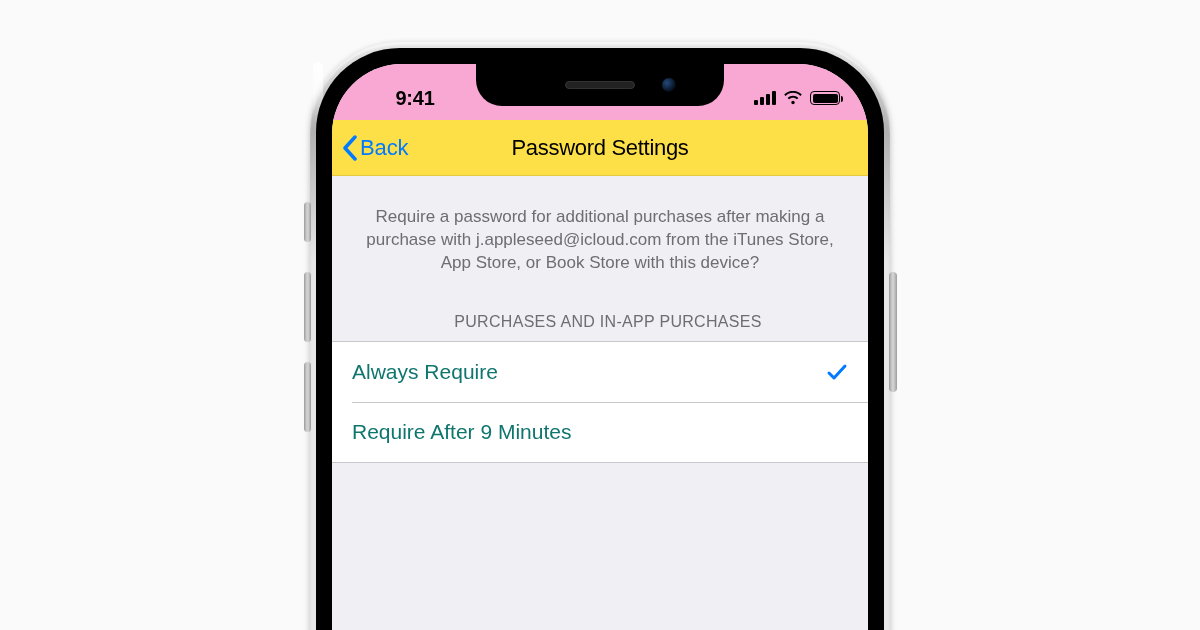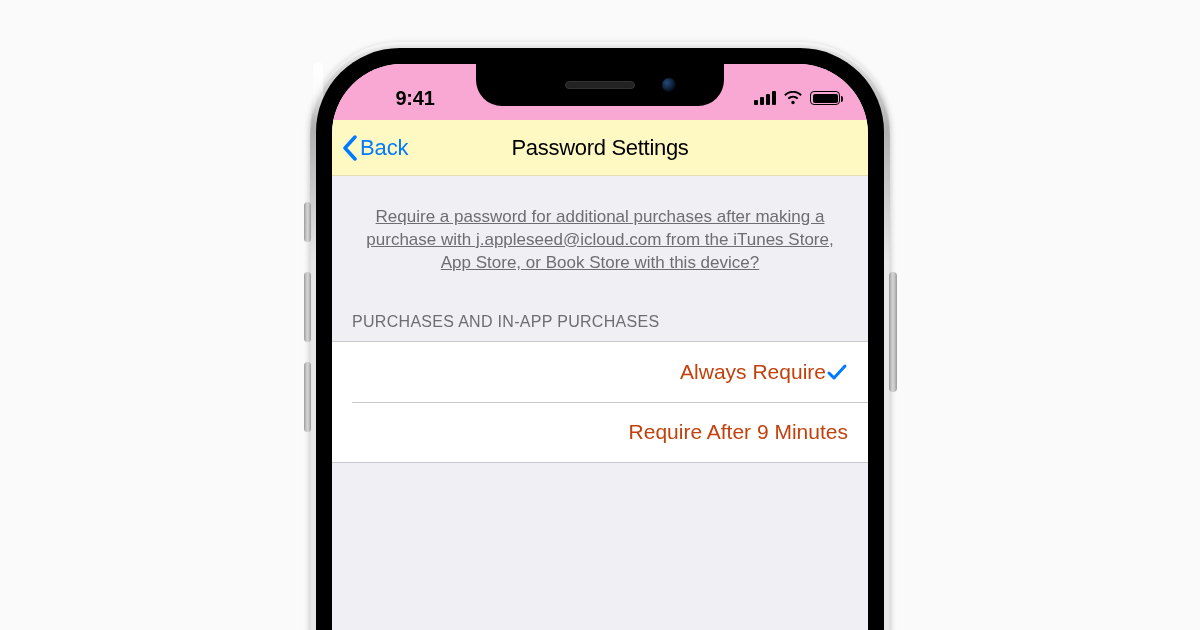--- a/index.html
+++ b/index.html
@@ -136,21 +136,21 @@
   .battery::after {
     content:"";
     position:absolute; right:-4px; top:4px;
     width:2.5px; height:6px; background:#000; border-radius:0 2px 2px 0;
   }
   .battery .fill { background:#000; width:100%; height:100%; border-radius:2px; }
 
   
   .nav-bar {
     height: 56px;
-    background: #fef9c3;
+    background: #fde047;
     border-bottom: 1px solid rgba(0,0,0,0.10);
     display:flex;
     align-items:center;
     position:relative;
     padding: 0 10px;
   }
   .nav-back {
     display:flex;
     align-items:center;
     color:#007aff;
@@ -169,41 +169,41 @@
     letter-spacing:-0.3px;
   }
 
   
   .table-header {
     padding: 30px 20px 10px 20px;
     color:#6d6d72;
     font-size:17px;
     line-height:1.35;
     text-align:center;
-    text-decoration:underline;
   }
   .table-section-title {
     padding: 28px 4px 10px 20px;
     color:#6d6d72;
     font-size:16px;
     letter-spacing:0.3px;
+    text-align:center;
   }
   .cell-group {
     background:#fff;
     border-top:1px solid #c8c7cc;
     border-bottom:1px solid #c8c7cc;
   }
   .cell {
     display:flex;
     align-items:center;
-    justify-content:flex-end;
+    justify-content:space-between;
     padding: 8px 20px;
     height:60px;
     font-size:21px;
-    color:#c2410c;
+    color:#0f766e;
     position:relative;
     cursor:pointer;
   }
   .cell + .cell::before {
     content:"";
     position:absolute;
     top:0; left:20px; right:0;
     height:1px;
     background:#c8c7cc;
   }

